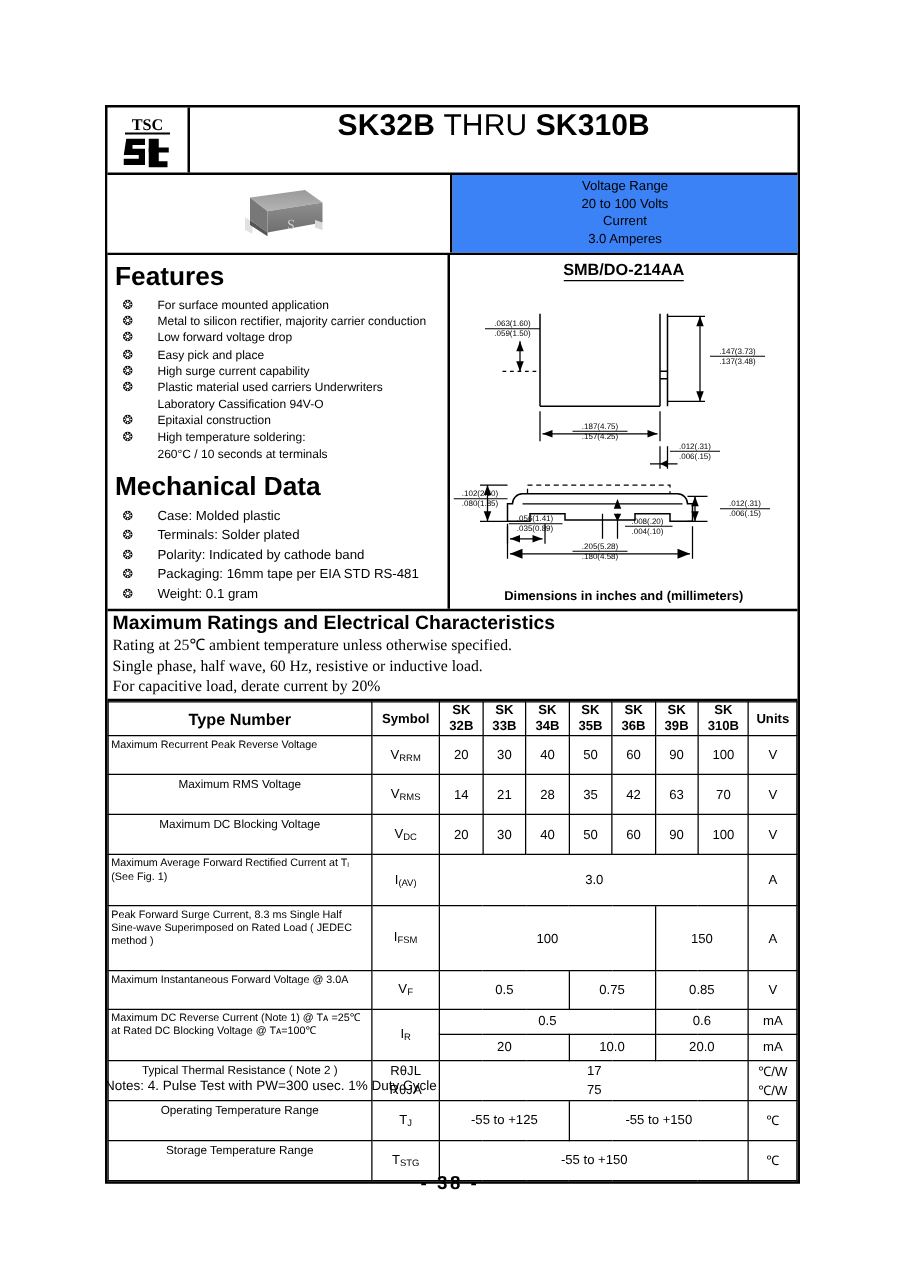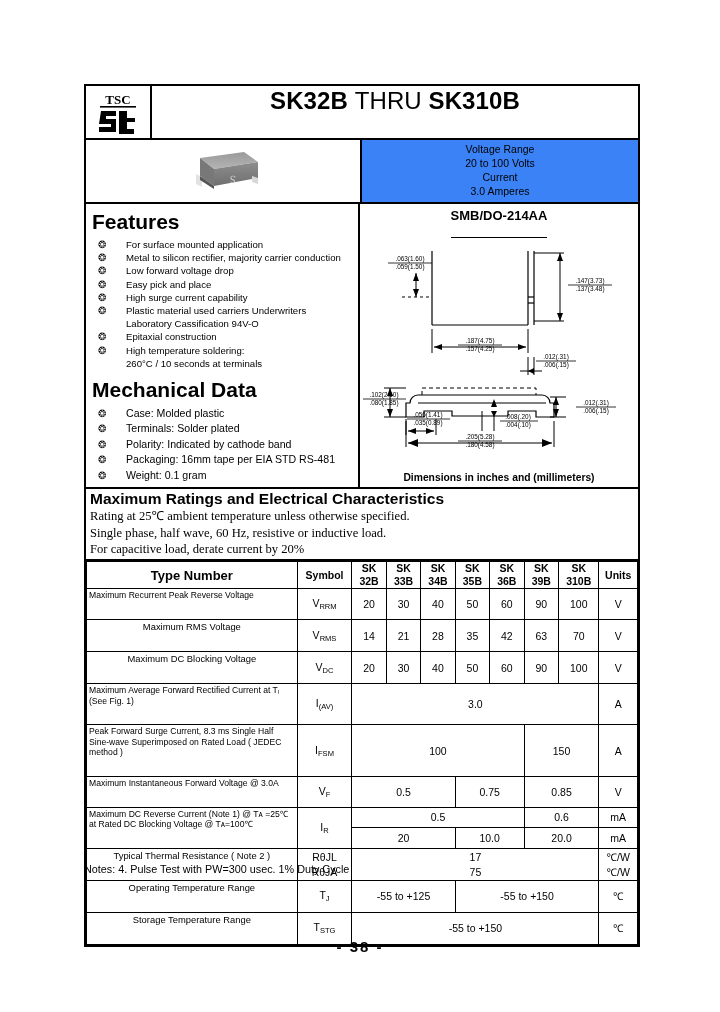--- a/index.html
+++ b/index.html
@@ -61,21 +61,21 @@
     font-size:10.6px;line-height:15.4px;
     padding-left:34px;position:relative;white-space:nowrap;
   }
   ul.mech li .dia{position:absolute;left:6px;top:0;font-size:10px;}
 
   
   .smb-title{
     text-align:center;font-size:13px;font-weight:bold;
     padding:4px 0 2px;
   }
-  .smb-title span{border-bottom:1.5px solid #000;padding-bottom:14px;}
+  .smb-title span{border-bottom:1.5px solid #000;padding-bottom:1px;}
   .draw-wrap{flex:1;position:relative;}
   .dim-cap{
     text-align:center;font-size:10.3px;font-weight:bold;
     padding:3px 0 4px;border-top:0;
   }
 
   
   .ratings-head{padding:1px 4px 2px 4px;border-bottom:2px solid #000;}
   .ratings-head .rh1{font-size:15.5px;font-weight:bold;line-height:1.18;}
   .ratings-head .rh2{font-size:12.6px;line-height:1.3;font-family:Liberation Serif, serif;}

